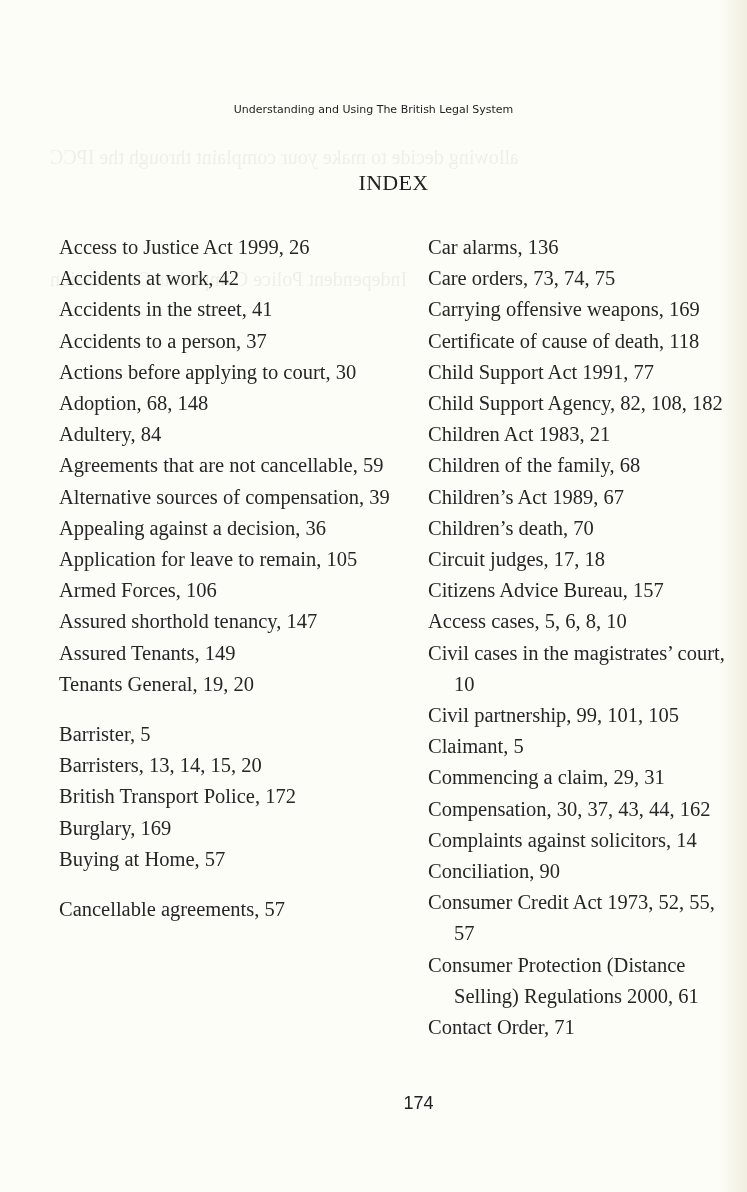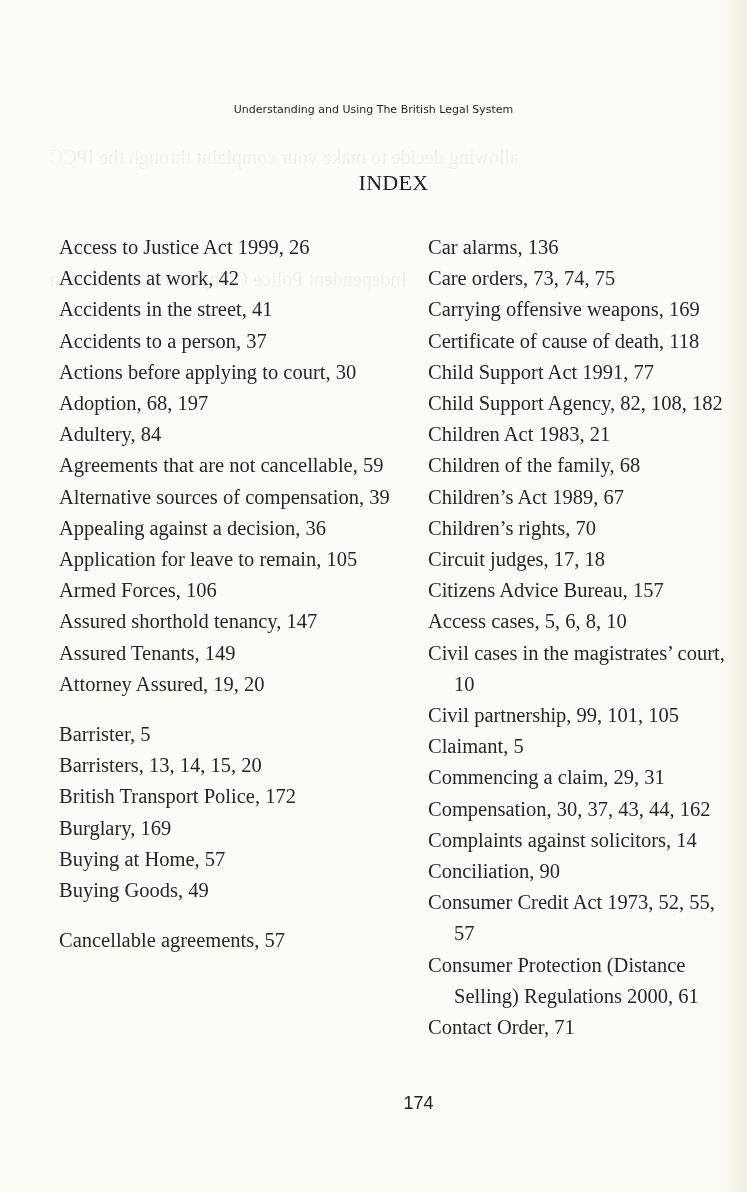--- a/index.html
+++ b/index.html
@@ -91,49 +91,48 @@
 <div class="running-header">Understanding and Using The British Legal System</div>
 
 <div class="index-title">INDEX</div>
 
 <div class="column col-left" id="col-left">
     <p class="entry"><span class="term">Access to Justice Act 1999</span><span class="sep">, </span><span class="pages">26</span></p>
     <p class="entry"><span class="term">Accidents at work</span><span class="sep">, </span><span class="pages">42</span></p>
     <p class="entry"><span class="term">Accidents in the street</span><span class="sep">, </span><span class="pages">41</span></p>
     <p class="entry"><span class="term">Accidents to a person</span><span class="sep">, </span><span class="pages">37</span></p>
     <p class="entry"><span class="term">Actions before applying to court</span><span class="sep">, </span><span class="pages">30</span></p>
-    <p class="entry"><span class="term">Adoption</span><span class="sep">, </span><span class="pages">68, 197</span></p>
+    <p class="entry"><span class="term">Adoption</span><span class="sep">, </span><span class="pages">68, 148</span></p>
     <p class="entry"><span class="term">Adultery</span><span class="sep">, </span><span class="pages">84</span></p>
     <p class="entry"><span class="term">Agreements that are not cancellable</span><span class="sep">, </span><span class="pages">59</span></p>
     <p class="entry"><span class="term">Alternative sources of compensation</span><span class="sep">, </span><span class="pages">39</span></p>
     <p class="entry"><span class="term">Appealing against a decision</span><span class="sep">, </span><span class="pages">36</span></p>
     <p class="entry"><span class="term">Application for leave to remain</span><span class="sep">, </span><span class="pages">105</span></p>
     <p class="entry"><span class="term">Armed Forces</span><span class="sep">, </span><span class="pages">106</span></p>
     <p class="entry"><span class="term">Assured shorthold tenancy</span><span class="sep">, </span><span class="pages">147</span></p>
     <p class="entry"><span class="term">Assured Tenants</span><span class="sep">, </span><span class="pages">149</span></p>
-    <p class="entry"><span class="term">Attorney Assured</span><span class="sep">, </span><span class="pages">19, 20</span></p>
+    <p class="entry"><span class="term">Tenants General</span><span class="sep">, </span><span class="pages">19, 20</span></p>
     <p class="entry spaced"><span class="term">Barrister</span><span class="sep">, </span><span class="pages">5</span></p>
     <p class="entry"><span class="term">Barristers</span><span class="sep">, </span><span class="pages">13, 14, 15, 20</span></p>
     <p class="entry"><span class="term">British Transport Police</span><span class="sep">, </span><span class="pages">172</span></p>
     <p class="entry"><span class="term">Burglary</span><span class="sep">, </span><span class="pages">169</span></p>
     <p class="entry"><span class="term">Buying at Home</span><span class="sep">, </span><span class="pages">57</span></p>
-    <p class="entry"><span class="term">Buying Goods</span><span class="sep">, </span><span class="pages">49</span></p>
     <p class="entry spaced"><span class="term">Cancellable agreements</span><span class="sep">, </span><span class="pages">57</span></p>
   </div>
 <div class="column col-right" id="col-right">
     <p class="entry"><span class="term">Car alarms</span><span class="sep">, </span><span class="pages">136</span></p>
     <p class="entry"><span class="term">Care orders</span><span class="sep">, </span><span class="pages">73, 74, 75</span></p>
     <p class="entry"><span class="term">Carrying offensive weapons</span><span class="sep">, </span><span class="pages">169</span></p>
     <p class="entry"><span class="term">Certificate of cause of death</span><span class="sep">, </span><span class="pages">118</span></p>
     <p class="entry"><span class="term">Child Support Act 1991</span><span class="sep">, </span><span class="pages">77</span></p>
     <p class="entry"><span class="term">Child Support Agency</span><span class="sep">, </span><span class="pages">82, 108, 182</span></p>
     <p class="entry"><span class="term">Children Act 1983</span><span class="sep">, </span><span class="pages">21</span></p>
     <p class="entry"><span class="term">Children of the family</span><span class="sep">, </span><span class="pages">68</span></p>
     <p class="entry"><span class="term">Children’s Act 1989</span><span class="sep">, </span><span class="pages">67</span></p>
-    <p class="entry"><span class="term">Children’s rights</span><span class="sep">, </span><span class="pages">70</span></p>
+    <p class="entry"><span class="term">Children’s death</span><span class="sep">, </span><span class="pages">70</span></p>
     <p class="entry"><span class="term">Circuit judges</span><span class="sep">, </span><span class="pages">17, 18</span></p>
     <p class="entry"><span class="term">Citizens Advice Bureau</span><span class="sep">, </span><span class="pages">157</span></p>
     <p class="entry"><span class="term">Access cases</span><span class="sep">, </span><span class="pages">5, 6, 8, 10</span></p>
     <p class="entry"><span class="term">Civil cases in the magistrates’ court</span><span class="sep">, </span><span class="pages">10</span></p>
     <p class="entry"><span class="term">Civil partnership</span><span class="sep">, </span><span class="pages">99, 101, 105</span></p>
     <p class="entry"><span class="term italic">Claimant</span><span class="sep">, </span><span class="pages">5</span></p>
     <p class="entry"><span class="term">Commencing a claim</span><span class="sep">, </span><span class="pages">29, 31</span></p>
     <p class="entry"><span class="term">Compensation</span><span class="sep">, </span><span class="pages">30, 37, 43, 44, 162</span></p>
     <p class="entry"><span class="term">Complaints against solicitors</span><span class="sep">, </span><span class="pages">14</span></p>
     <p class="entry"><span class="term">Conciliation</span><span class="sep">, </span><span class="pages">90</span></p>

